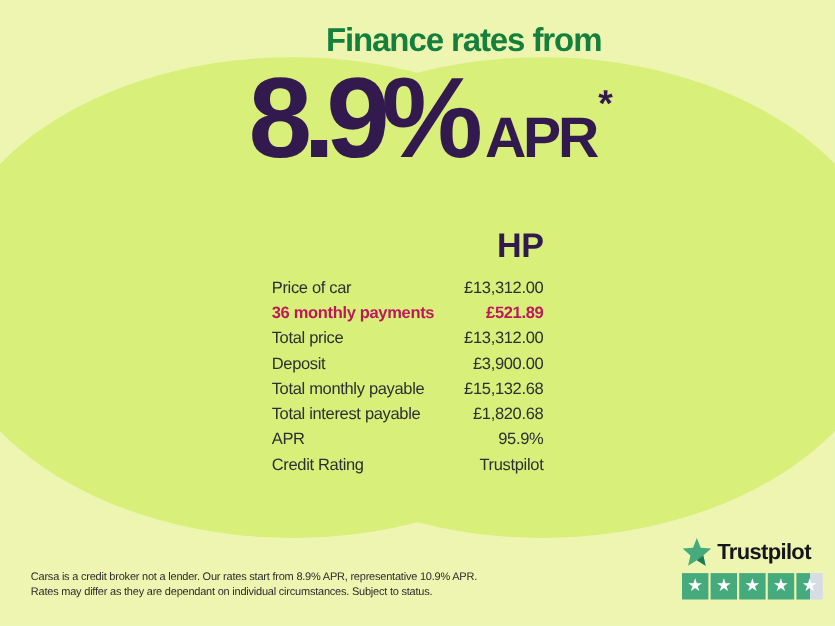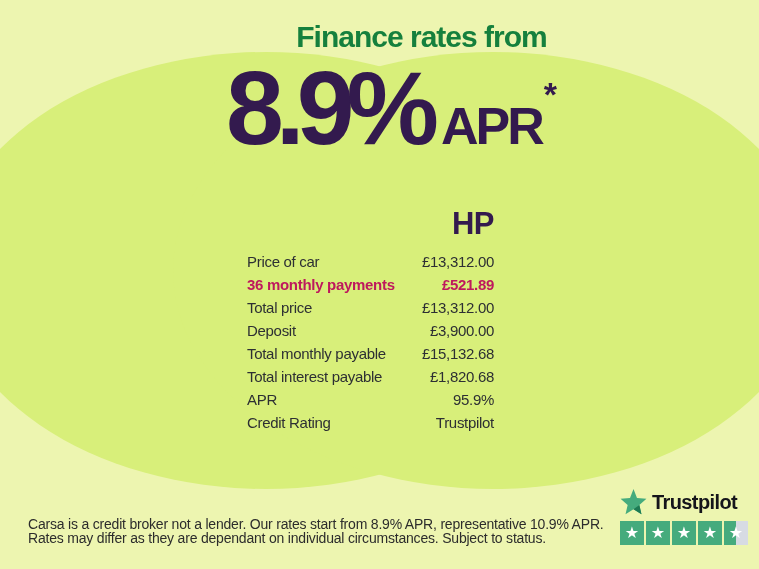--- a/index.html
+++ b/index.html
@@ -81,21 +81,21 @@
     font-size: 15px;
     letter-spacing: -0.3px;
     color: #2d2f33;
   }
   .frow.bold { font-weight: 700; color: #be185d; }
   .fvalue { text-align: right; }
 
   .disclaimer {
     position: absolute;
     left: 28px; top: 518px;
-    font-size: 14px;
+    font-size: 10px;
     line-height: 13.5px;
     letter-spacing: -0.2px;
     color: #2c2c2c;
     white-space: nowrap;
   }
 
   .trustpilot { position: absolute; top: 489px; right: 11px; }
   .tp-logo-row { display: flex; align-items: center; gap: 5px; }
   .tp-word {
     font-size: 20px;

